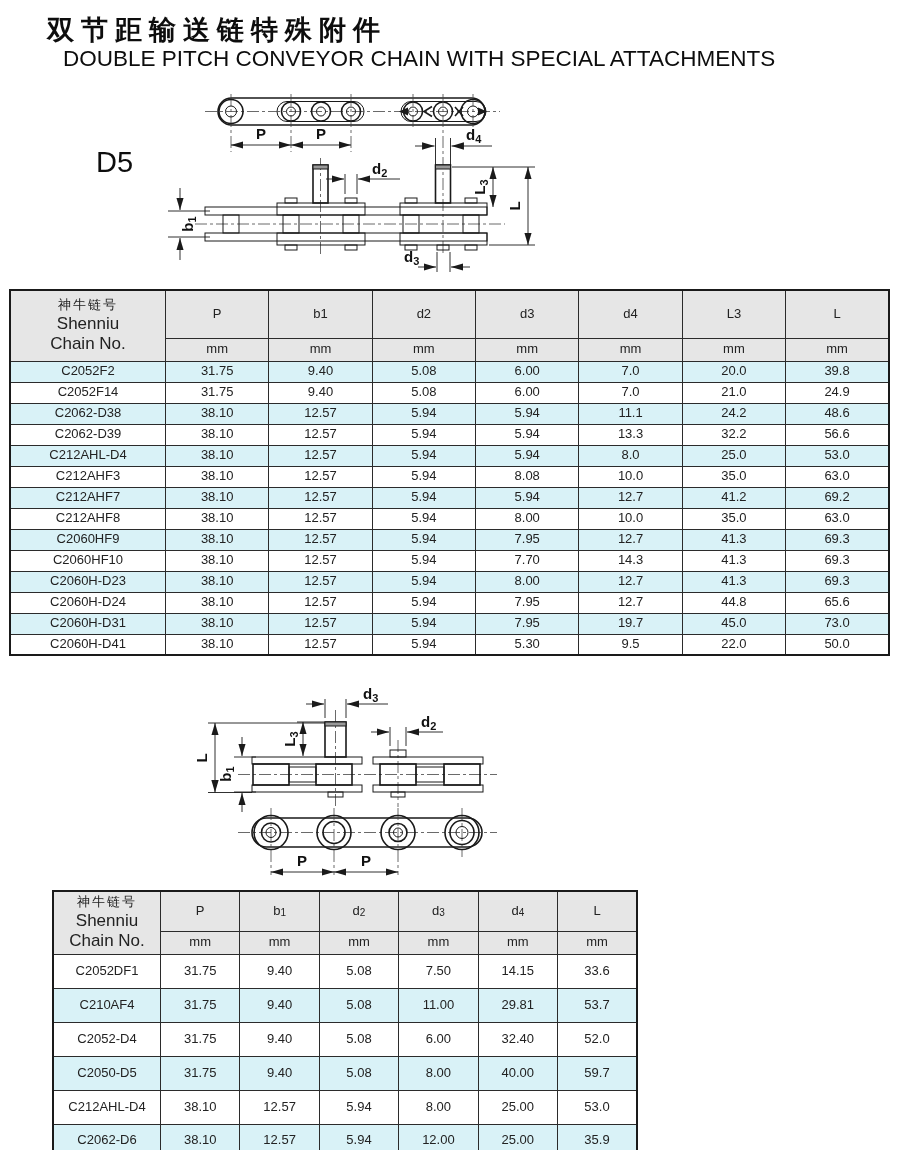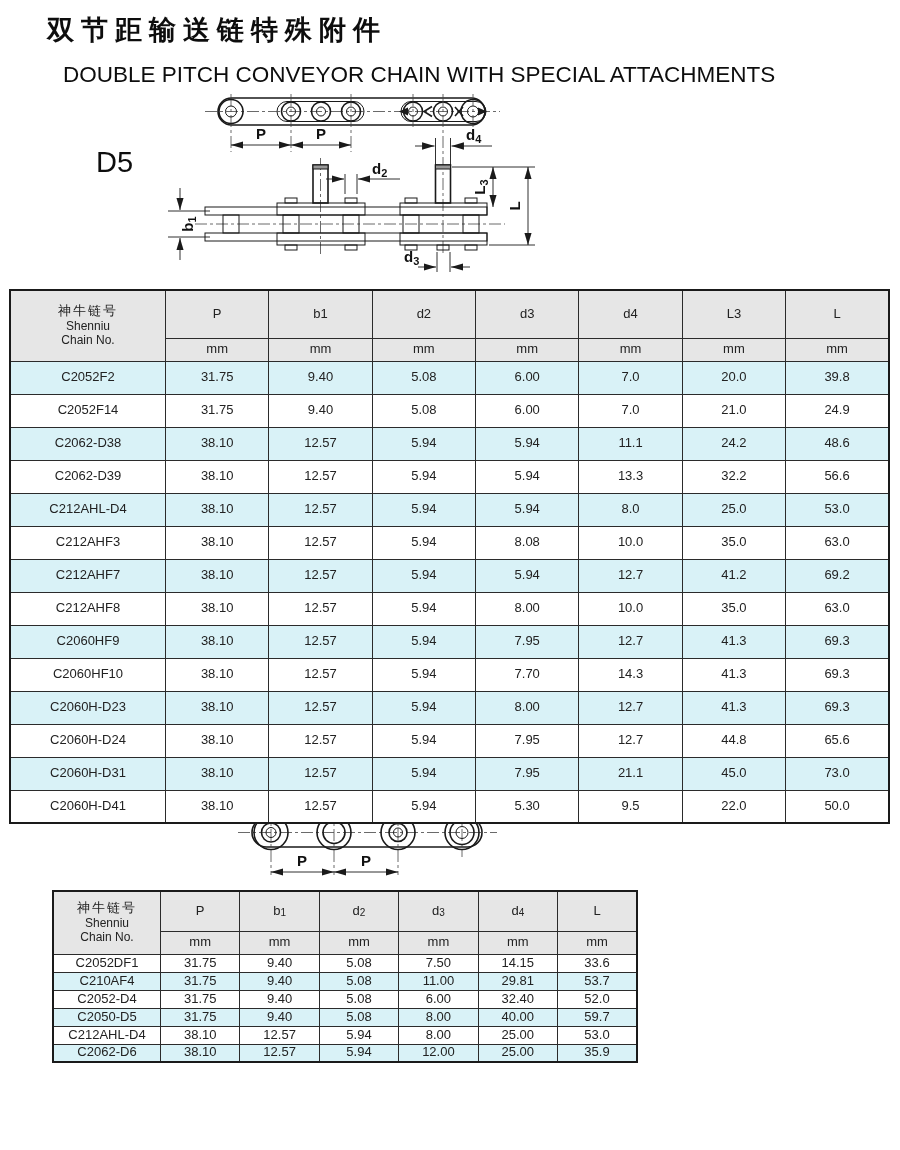--- a/index.html
+++ b/index.html
@@ -2,54 +2,54 @@
 <html><head>
 <meta charset="utf-8">
 <style>
   html,body{margin:0;padding:0;}
   body{width:900px;height:1150px;position:relative;background:#ffffff;
        font-family:"Liberation Sans",sans-serif;overflow:hidden;}
 
   .zh-title{position:absolute;left:47px;top:12px;font-size:27px;font-weight:bold;
             letter-spacing:7px;color:#0d0d0d;white-space:nowrap;}
   .en-title{position:absolute;left:63px;top:46px;font-size:22.5px;color:#0d0d0d;
-            white-space:nowrap;margin-top:16px;}
+            white-space:nowrap;}
   .model{position:absolute;left:96px;top:146px;font-size:29px;color:#0d0d0d;}
 
   svg.dgm{position:absolute;left:0;}
   #dgm1{top:80px;}
   #dgm2{top:685px;}
   .ln{stroke:#1a1a1a;fill:none;}
   .s16{stroke-width:1.6;}
   .s10{stroke-width:1;}
   .dim{stroke-width:0.9;}
   .cl{stroke:#444;stroke-width:0.8;stroke-dasharray:12 3 3 3;fill:none;}
   .dlab{font:bold 15px "Liberation Sans",sans-serif;fill:#111;}
 
   table.spec-table{position:absolute;border-collapse:collapse;table-layout:fixed;
         border:2px solid #1a1a1a;background:#fff;}
   .spec-table th,.spec-table td{border:1px solid #2b2b2b;text-align:center;
         font-size:13px;color:#222;font-weight:normal;padding:0;line-height:1.15;}
   .spec-table thead th{background:#e6e6e6;}
-  .spec-table .corner div{font-size:12px;color:#222;}
+  .spec-table .corner div{font-size:17px;color:#222;}
   .spec-table .corner div:first-child{font-size:13px;letter-spacing:2px;margin-bottom:1px;}
   .spec-table tr.alt td{background:#d9f2f7;}
   .sub{font-size:10px;vertical-align:-1px;}
 
   #table1{left:9px;top:289px;width:881px;}
   #table1 .corner{width:154px;}
   #table1 thead tr:first-child{height:48px;}
   #table1 thead tr:last-child{height:23px;}
-  #table1 tbody tr{height:33px;}
+  #table1 tbody tr{height:21px;}
 
   #table2{left:52px;top:890px;width:586px;}
   #table2 .corner{width:106px;}
   #table2 thead tr:first-child{height:40px;}
   #table2 thead tr:last-child{height:23px;}
-  #table2 tbody tr{height:18px;}
+  #table2 tbody tr{height:34px;}
 </style>
 </head>
 <body>
 
 <div class="zh-title">双节距输送链特殊附件</div>
 <div class="en-title">DOUBLE PITCH CONVEYOR CHAIN WITH SPECIAL ATTACHMENTS</div>
 <div class="model">D5</div>
 
 <svg id="dgm1" class="dgm" width="900" height="210" viewBox="0 0 900 210">
   <defs>
@@ -409,21 +409,21 @@
         <td>12.7</td>
         <td>44.8</td>
         <td>65.6</td>
       </tr>
       <tr class="alt">
         <td>C2060H-D31</td>
         <td>38.10</td>
         <td>12.57</td>
         <td>5.94</td>
         <td>7.95</td>
-        <td>21.1</td>
+        <td>19.7</td>
         <td>45.0</td>
         <td>73.0</td>
       </tr>
       <tr>
         <td>C2060H-D41</td>
         <td>38.10</td>
         <td>12.57</td>
         <td>5.94</td>
         <td>5.30</td>
         <td>9.5</td>

